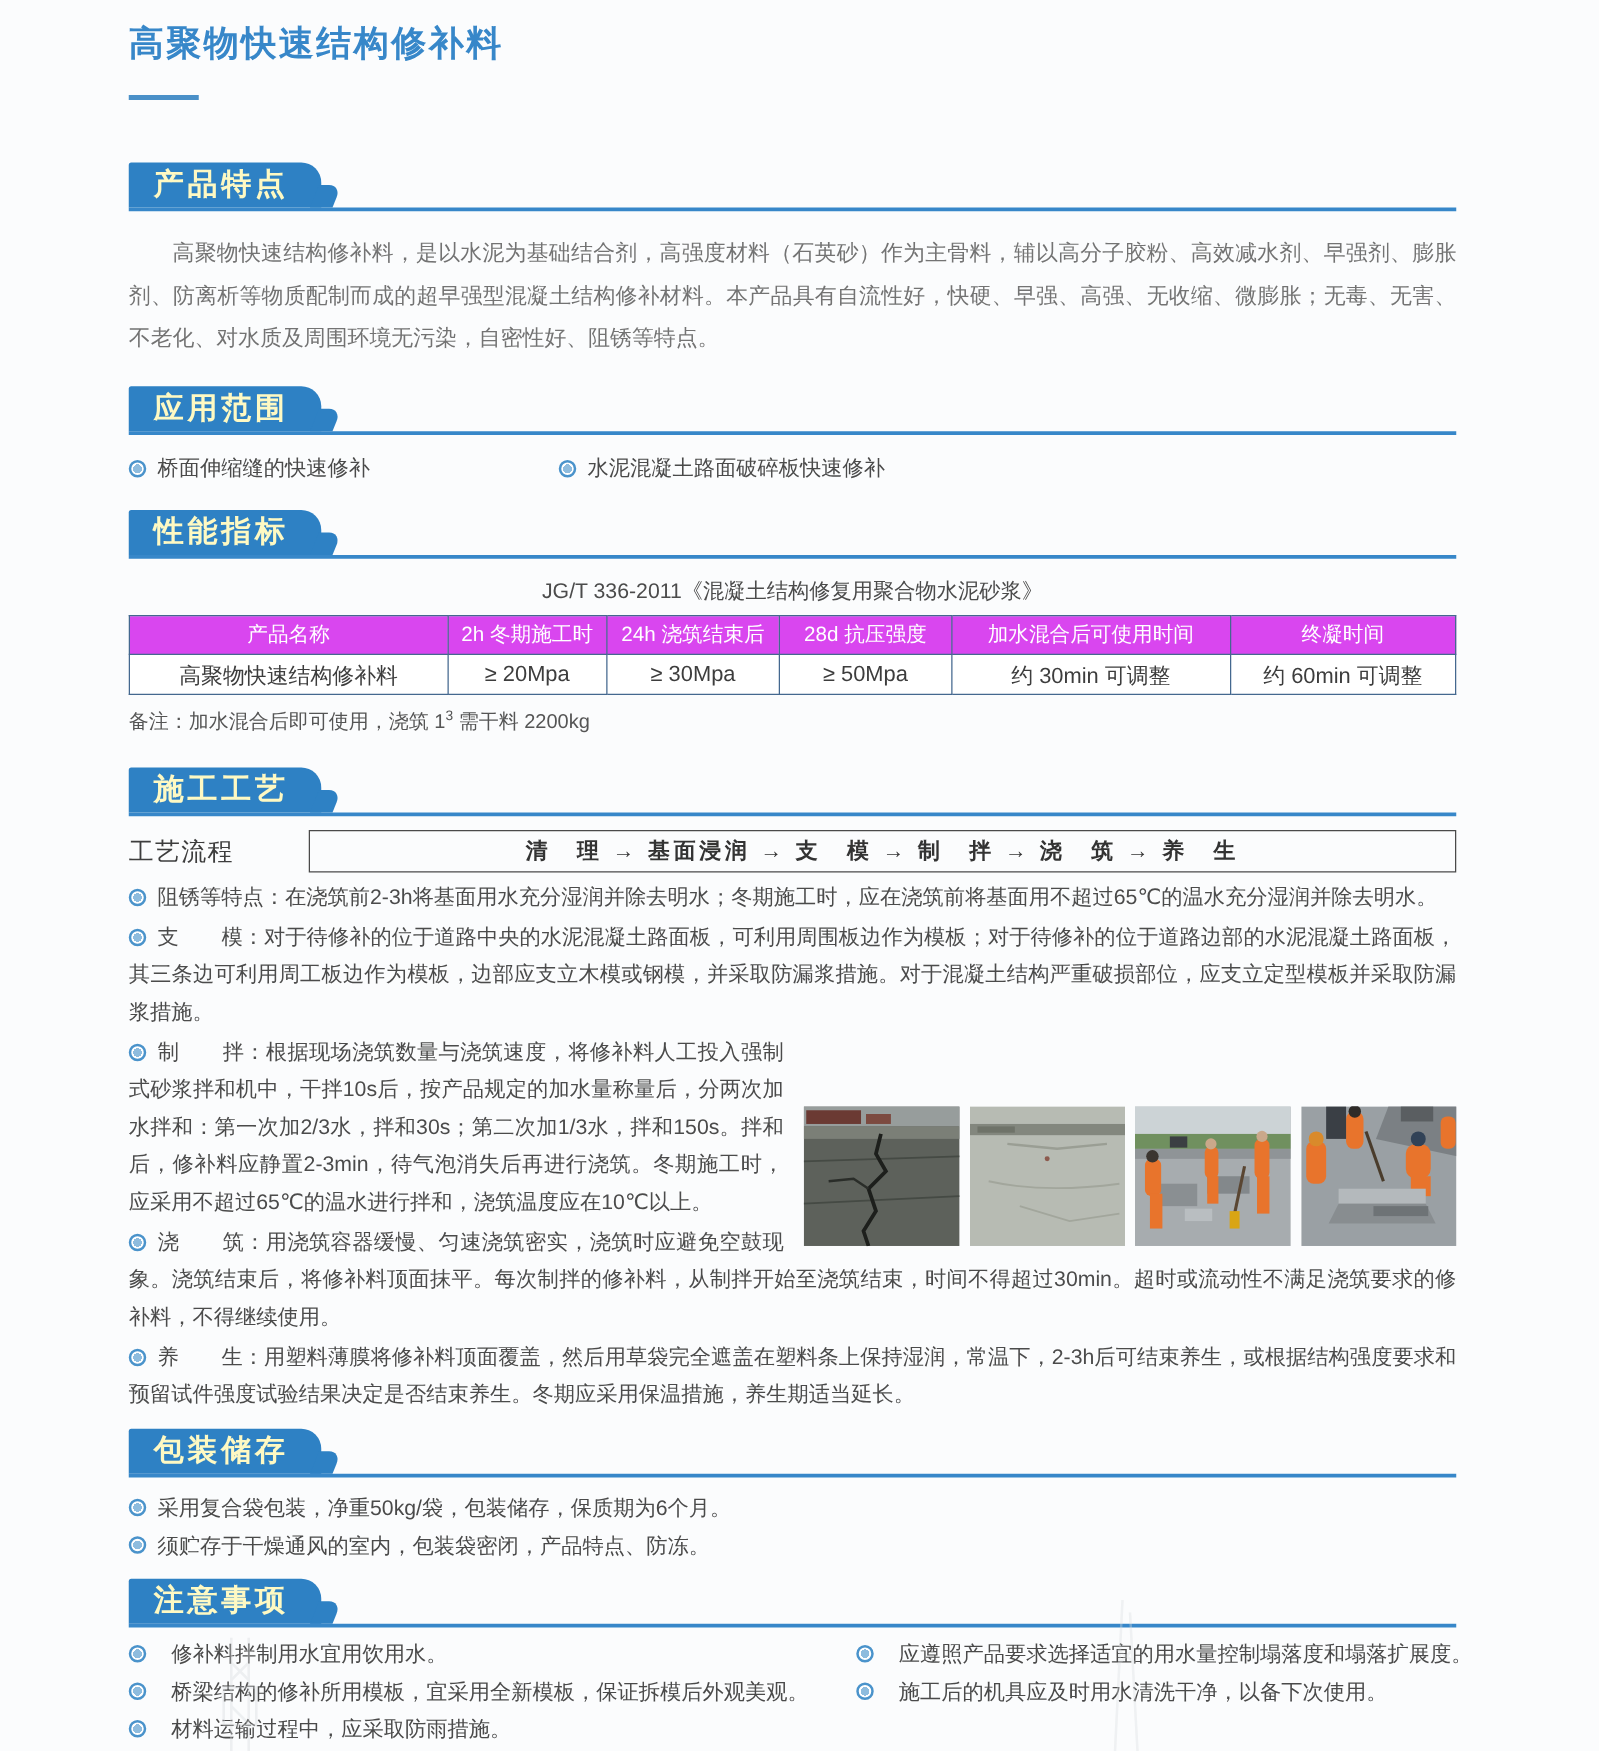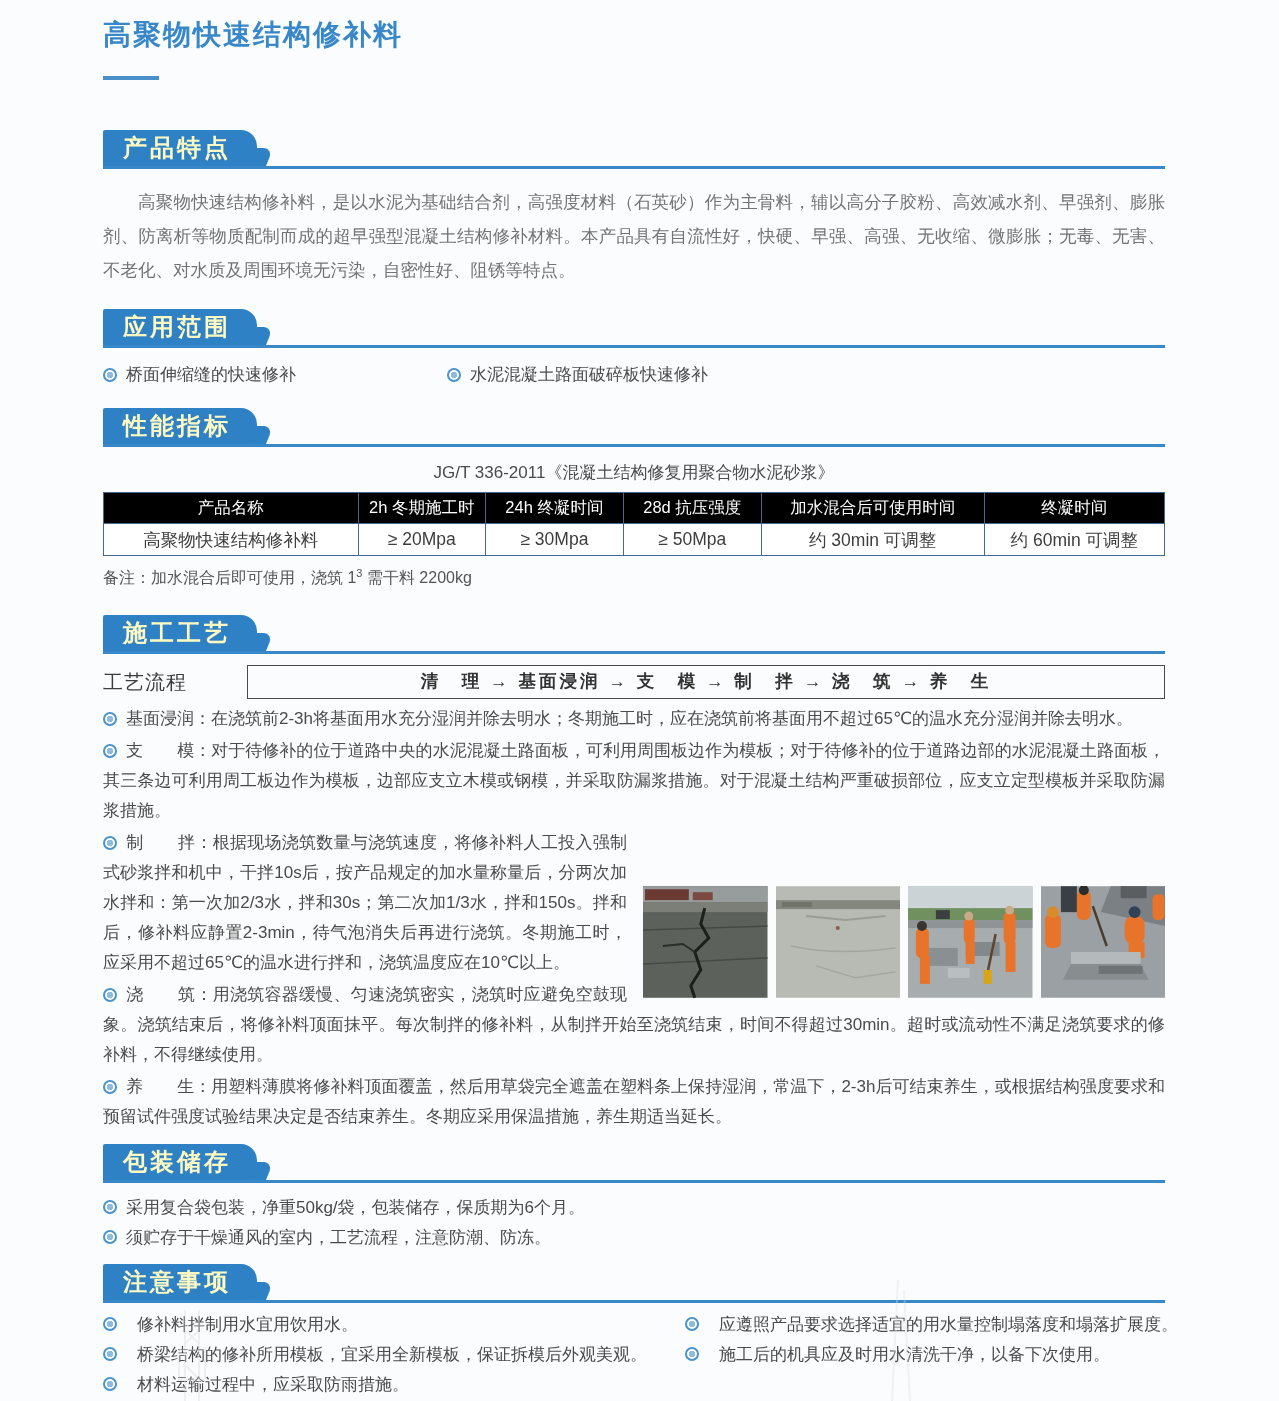--- a/index.html
+++ b/index.html
@@ -56,21 +56,21 @@
 
   
   .apps-row { display:flex; margin-top:15px; font-size:17px;gap:32px; }
   .apps-row .app-item { display:flex; align-items:center; }
   .apps-row .app-item:first-child { width:312px; }
 
   
   .standard-line { text-align:center; font-size:17px; margin-top:14px; color:#4b4b4b; }
   table.perf { width:100%; border-collapse:collapse; margin-top:8px; }
   table.perf th {
-    background:#000000; color:#fff; font-weight:normal;
+    background:#d946ef; color:#fff; font-weight:normal;
     font-size:16.5px; height:31px; border:1px solid #44688f; padding:0 4px;
   }
   table.perf td {
     background:#fff; color:#3d3d3d; font-size:17.5px; height:32px;
     text-align:center; border:1px solid #44688f; padding:0 4px;
   }
   .perf-note { margin-top:11px; font-size:16px; color:#555; }
   .perf-note sup { font-size:11px; }
 
   
@@ -143,21 +143,21 @@
         <col style="width:12%">
         <col style="width:13%">
       <col style="width:13%">
         <col style="width:21%">
         <col style="width:17%">
     </colgroup>
     <thead>
       <tr>
         <th>产品名称</th>
         <th>2h 冬期施工时</th>
-        <th>24h 终凝时间</th>
+        <th>24h 浇筑结束后</th>
         <th>28d 抗压强度</th>
         <th>加水混合后可使用时间</th>
         <th>终凝时间</th>
       </tr>
     </thead>
     <tbody>
       <tr>
         <td>高聚物快速结构修补料</td>
         <td>≥ 20Mpa</td>
         <td>≥ 30Mpa</td>
@@ -174,21 +174,21 @@
   <div class="section-header mt-constr">
     <span class="section-tab">施工工艺</span>
   </div>
   <div class="flow-row">
     <div class="flow-label">工艺流程</div>
     <div class="flow-box">清　理 → 基面浸润 → 支　模 → 制　拌 → 浇　筑 → 养　生</div>
   </div>
 
   <div class="steps">
     <p class="step">
-      <span class="bullet"></span><span class="term">基面浸润：</span><span>在浇筑前2-3h将基面用水充分湿润并除去明水；冬期施工时，应在浇筑前将基面用不超过65℃的温水充分湿润并除去明水。</span>
+      <span class="bullet"></span><span class="term">阻锈等特点：</span><span>在浇筑前2-3h将基面用水充分湿润并除去明水；冬期施工时，应在浇筑前将基面用不超过65℃的温水充分湿润并除去明水。</span>
     </p>
     <p class="step">
       <span class="bullet"></span><span class="term">支　　模：</span><span>对于待修补的位于道路中央的水泥混凝土路面板，可利用周围板边作为模板；对于待修补的位于道路边部的水泥混凝土路面板，其三条边可利用周工板边作为模板，边部应支立木模或钢模，并采取防漏浆措施。对于混凝土结构严重破损部位，应支立定型模板并采取防漏浆措施。</span>
     </p>
     <p class="step">
       <span class="photos">
         <svg viewBox="0 0 125 112">
           <rect width="125" height="112" fill="#5d615b"></rect>
           <rect width="125" height="16" fill="#979d9c"></rect>
           <rect x="2" y="3" width="44" height="11" fill="#6b3a33"></rect>
@@ -265,21 +265,21 @@
   <div class="section-header mt-pack clear">
     <span class="section-tab">包装储存</span>
   </div>
   <div class="pkg-list">
     <div class="pkg-item">
       <span class="bullet"></span>
       <span>采用复合袋包装，净重50kg/袋，包装储存，保质期为6个月。</span>
     </div>
     <div class="pkg-item">
       <span class="bullet"></span>
-      <span>须贮存于干燥通风的室内，工艺流程，注意防潮、防冻。</span>
+      <span>须贮存于干燥通风的室内，包装袋密闭，产品特点、防冻。</span>
     </div>
   </div>
 
   <div class="section-header mt-notes">
     <span class="section-tab">注意事项</span>
   </div>
   <div class="notes-grid">
     <div class="notes-col-left">
       <div class="note-item">
         <span class="bullet"></span>

